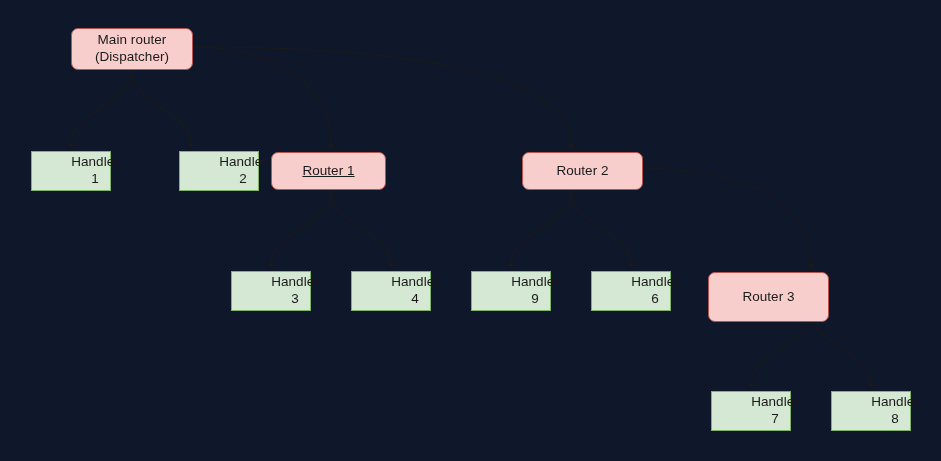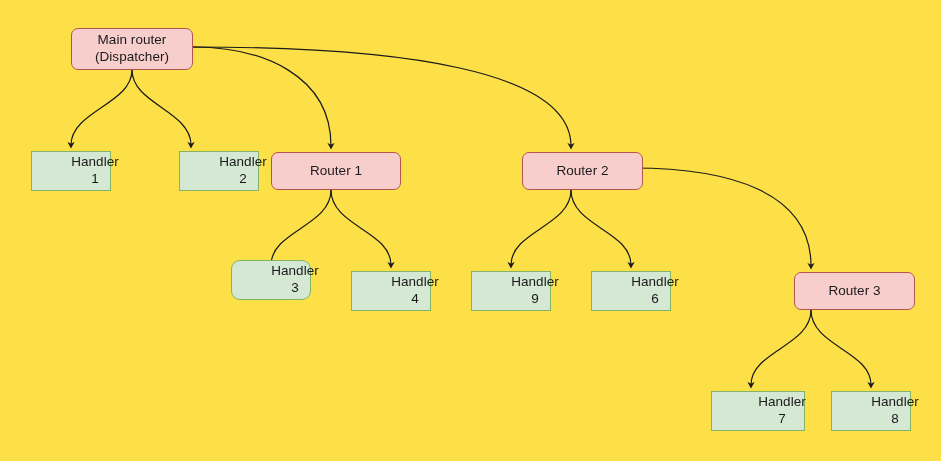--- a/index.html
+++ b/index.html
@@ -11,21 +11,21 @@
   body {
     font-family: "Liberation Sans", sans-serif;
     width: 941px;
     height: 461px;
     overflow: hidden;
   }
   #canvas {
     position: relative;
     width: 941px;
     height: 461px;
-    background: #fde047;
+    background: #0f172a;
   }
   #edge-layer {
     position: absolute;
     left: 0;
     top: 0;
     width: 941px;
     height: 461px;
     pointer-events: none;
   }
   .node {
@@ -83,24 +83,24 @@
         <path d="M 811 310 C 811 346 751 351 751 385" fill="none" stroke="#1a1a1a" stroke-width="1.2" stroke-linecap="round" marker-end="url(#arrowhead)"></path>
         <path d="M 811 310 C 811 346 871 351 871 385" fill="none" stroke="#1a1a1a" stroke-width="1.2" stroke-linecap="round" marker-end="url(#arrowhead)"></path>
       </g>
   </svg>
 
   <div id="nodes-group">
       <div class="node node-router" style="left: 71px; top: 28px; width: 122px; height: 42px;"><span class="node-label">Main router
 (Dispatcher)</span></div>
       <div class="node node-handler" style="left: 31px; top: 151px; width: 80px; height: 40px;"><span class="node-label">Handler 1</span></div>
       <div class="node node-handler" style="left: 151px; top: 151px; width: 80px; height: 40px; margin-left: 28px;"><span class="node-label">Handler 2</span></div>
-      <div class="node node-router" style="left: 271px; top: 152px; width: 130px; height: 38px;"><span class="node-label">Router 1</span></div>
+      <div class="node node-router" style="left: 271px; top: 152px; width: 115px; height: 38px; text-decoration: underline;"><span class="node-label">Router 1</span></div>
       <div class="node node-router" style="left: 522px; top: 152px; width: 121px; height: 38px;"><span class="node-label">Router 2</span></div>
-      <div class="node node-handler" style="left: 231px; top: 260px; width: 80px; height: 40px; border-radius: 9px;"><span class="node-label">Handler 3</span></div>
+      <div class="node node-handler" style="left: 231px; top: 271px; width: 80px; height: 40px;"><span class="node-label">Handler 3</span></div>
       <div class="node node-handler" style="left: 351px; top: 271px; width: 80px; height: 40px;"><span class="node-label">Handler 4</span></div>
       <div class="node node-handler" style="left: 471px; top: 271px; width: 80px; height: 40px;"><span class="node-label">Handler 9</span></div>
       <div class="node node-handler" style="left: 591px; top: 271px; width: 80px; height: 40px;"><span class="node-label">Handler 6</span></div>
-      <div class="node node-router" style="left: 794px; top: 272px; width: 121px; height: 38px;"><span class="node-label">Router 3</span></div>
-      <div class="node node-handler" style="left: 711px; top: 391px; width: 94px; height: 40px;"><span class="node-label">Handler 7</span></div>
+      <div class="node node-router" style="left: 708px; top: 272px; width: 121px; height: 50px;"><span class="node-label">Router 3</span></div>
+      <div class="node node-handler" style="left: 711px; top: 391px; width: 80px; height: 40px;"><span class="node-label">Handler 7</span></div>
       <div class="node node-handler" style="left: 831px; top: 391px; width: 80px; height: 40px; justify-content: center;"><span class="node-label">Handler 8</span></div>
     </div>
 
 </div>
 
 </body></html>

